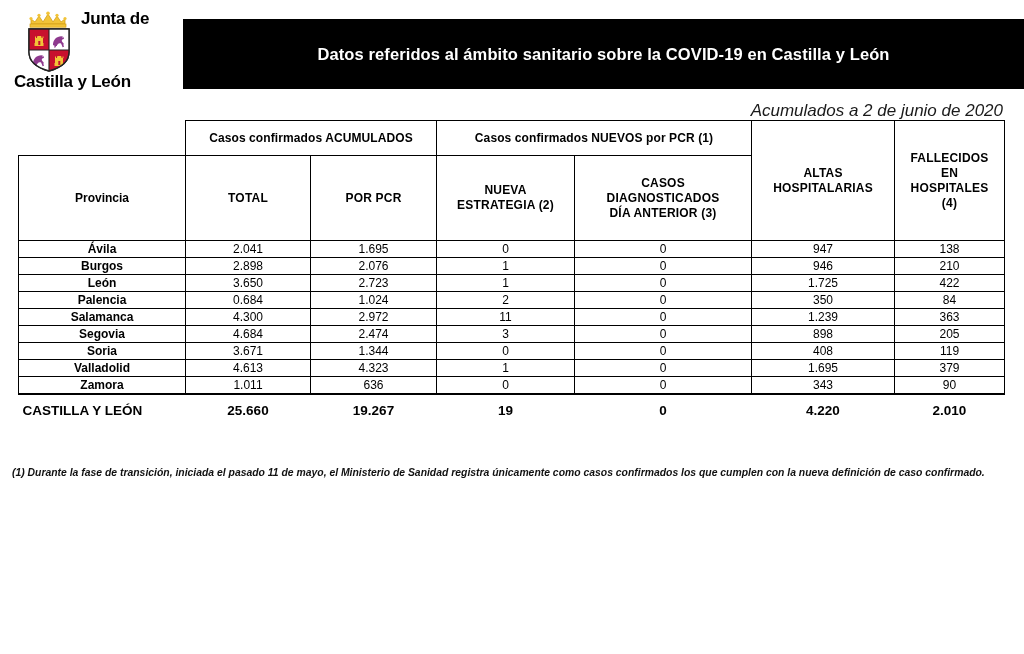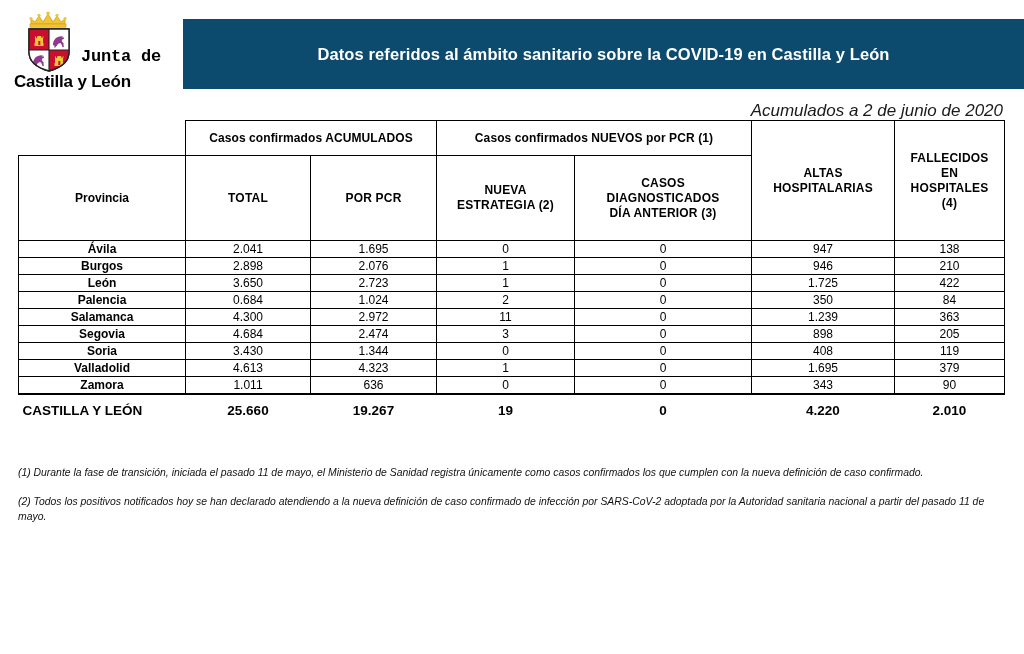--- a/index.html
+++ b/index.html
@@ -26,22 +26,20 @@
   .logo-block {
     position: absolute;
     left: 14px; top: 10px;
     width: 160px;
     display: flex;
     flex-direction: column;
     align-items: flex-start;
   }
   .logo-row {
     display: flex;
-    align-items: flex-end;
-    font-family: Liberation Mono, monospace;
   }
   .crest {
     width: 54px;
     height: 62px;
     position: relative;
     flex: 0 0 auto;
     margin-left: 8px;
   }
   .logo-text {
     font-weight: bold;
@@ -60,21 +58,21 @@
     color: #000;
     margin-top: 1px;
     margin-left: 0px;
   }
 
   .title-banner {
     position: absolute;
     left: 183px; top: 19px;
     width: 841px;
     height: 70px;
-    background: #0c4a6e;
+    background: #000000;
     display: flex;
     align-items: center;
     justify-content: center;
   }
   .title-banner .title-text {
     color: #ffffff;
     font-weight: bold;
     font-size: 16.5px;
     letter-spacing: 0.1px;
     text-align: center;
@@ -145,23 +143,24 @@
     background: #fff;
   }
   tr.total-row td.total-label {
     text-align: left;
     padding-left: 4px;
   }
 
   
   .notes {
     position: absolute;
-    left: 18px;
+    left: 12px;
     top: 466px;
     width: 988px;
+    font-weight: bold;
   }
   .note {
     font-style: italic;
     font-size: 10.4px;
     line-height: 1.42;
     color: #111;
     margin-bottom: 14px;
   }
 </style>
 </head>
@@ -343,21 +342,21 @@
           <td class="prov">Segovia</td>
           <td>4.684</td>
           <td>2.474</td>
           <td>3</td>
           <td>0</td>
           <td>898</td>
           <td>205</td>
         </tr>
         <tr class="data-row">
           <td class="prov">Soria</td>
-          <td>3.430</td>
+          <td>3.671</td>
           <td>1.344</td>
           <td>0</td>
           <td>0</td>
           <td>408</td>
           <td>119</td>
         </tr>
         <tr class="data-row">
           <td class="prov">Valladolid</td>
           <td>4.613</td>
           <td>4.323</td>
@@ -383,14 +382,13 @@
           <td>0</td>
           <td>4.220</td>
           <td>2.010</td>
         </tr>
       </tbody>
   </table>
 </div>
 
 <div class="notes" id="notes-container">
     <div class="note">(1) Durante la fase de transición, iniciada el pasado 11 de mayo, el Ministerio de Sanidad registra únicamente como casos confirmados los que cumplen con la nueva definición de caso confirmado.</div>
-    <div class="note">(2) Todos los positivos notificados hoy se han declarado atendiendo a la nueva definición de caso confirmado de infección por SARS-CoV-2 adoptada por la Autoridad sanitaria nacional a partir del pasado 11 de mayo.</div>
   </div>
 
 </body></html>

